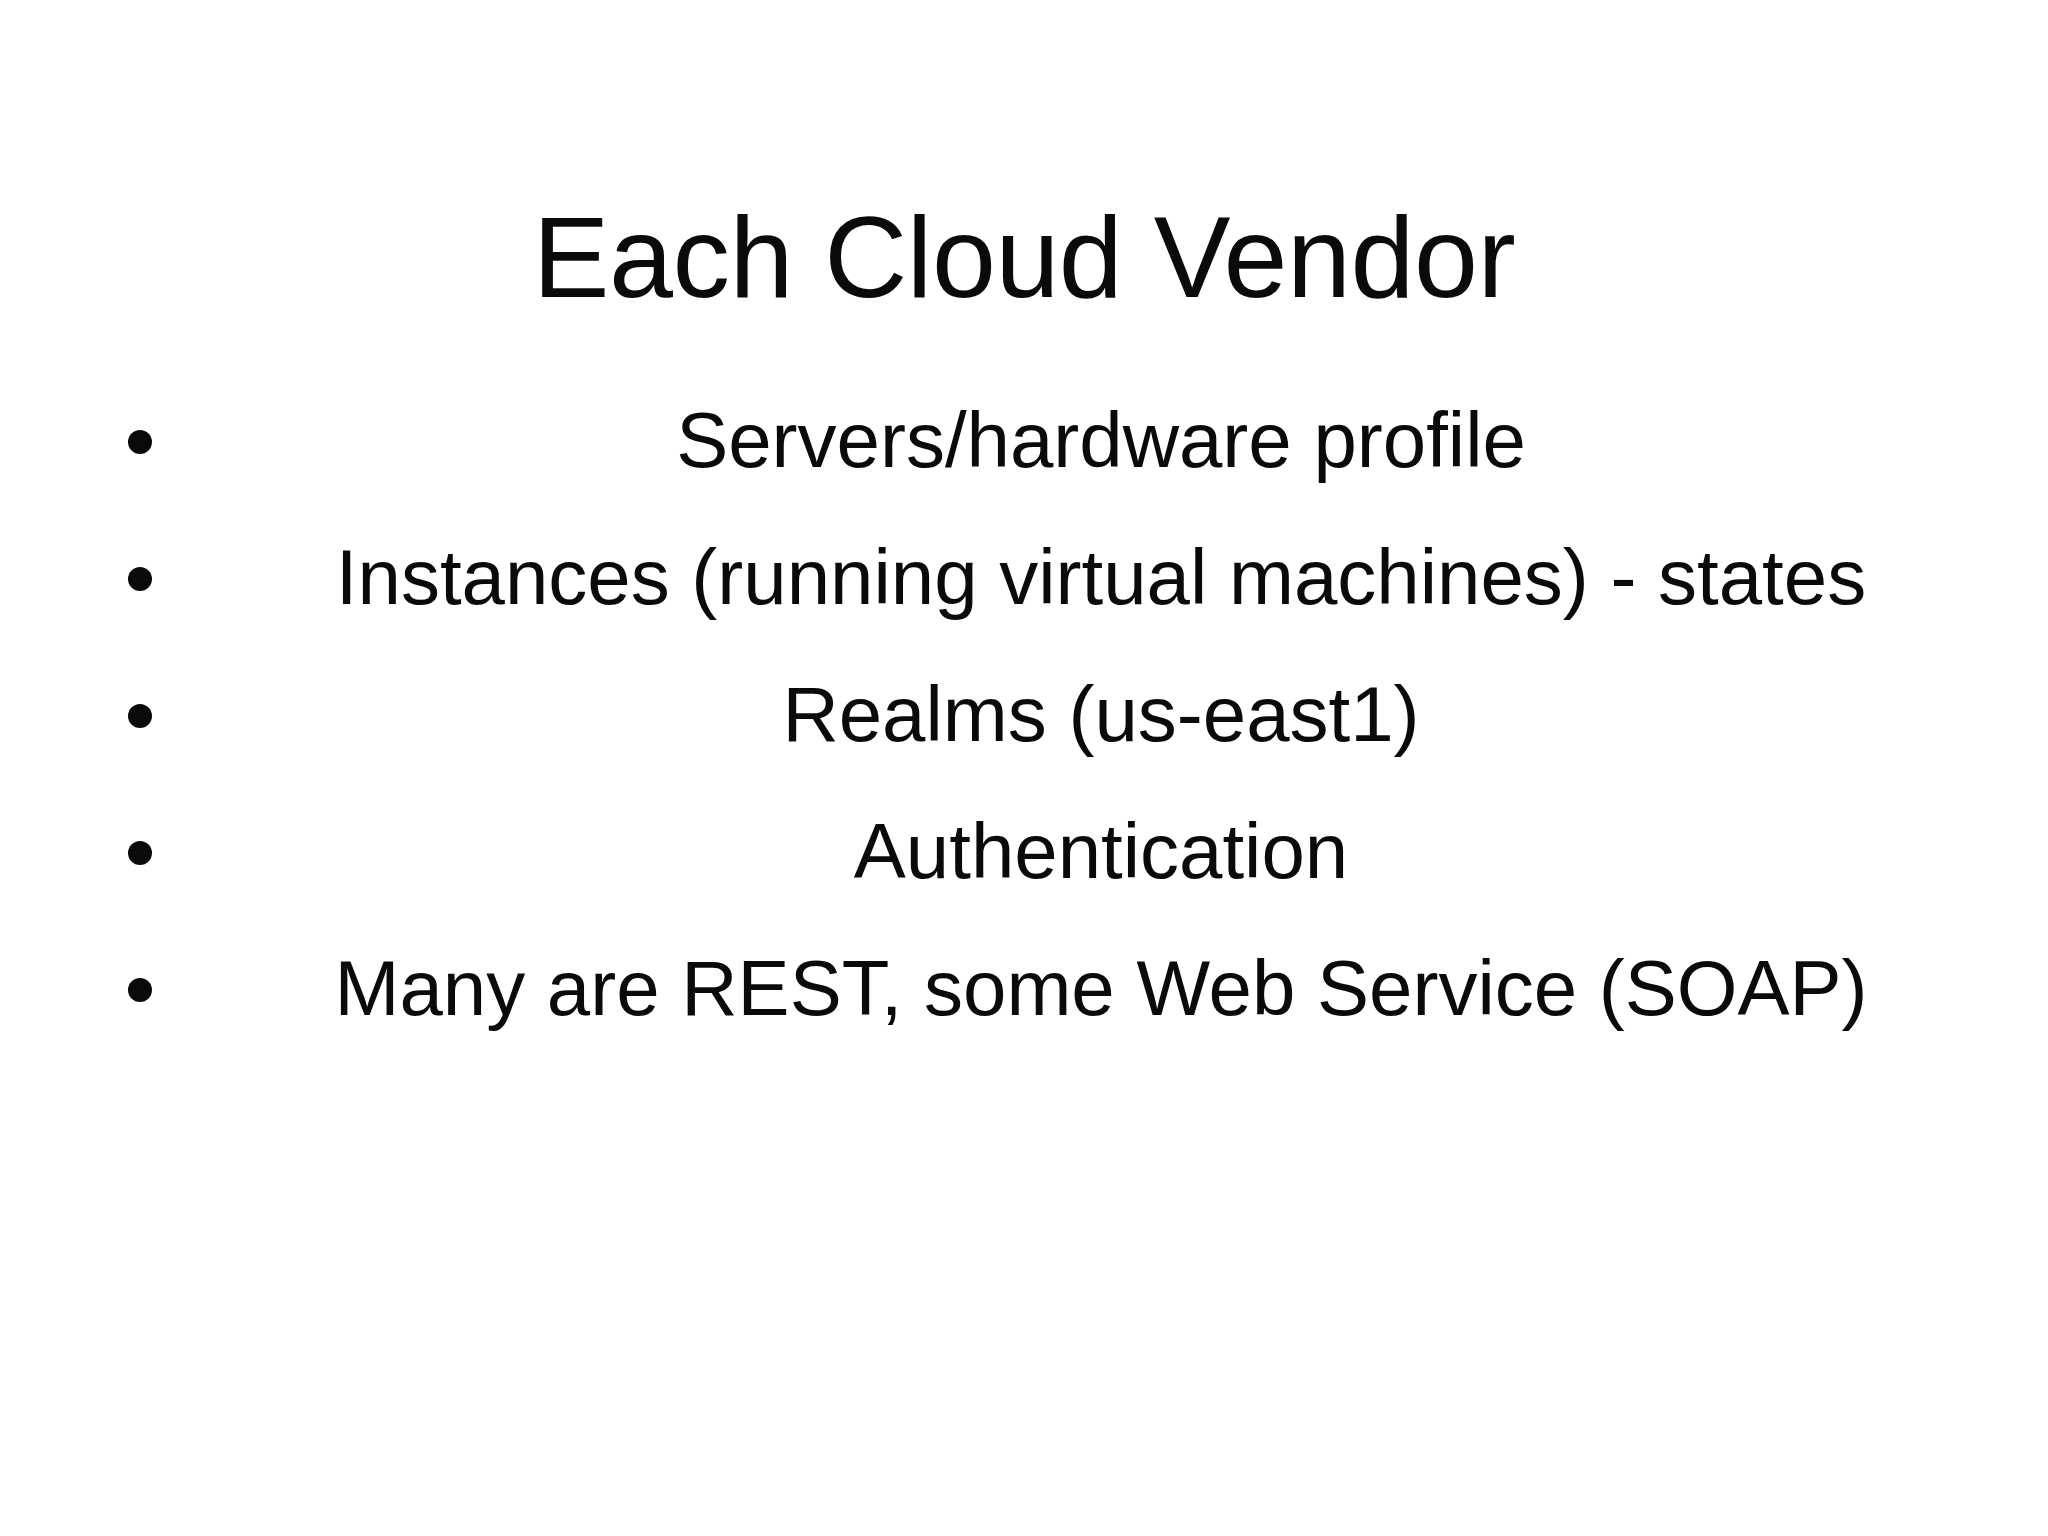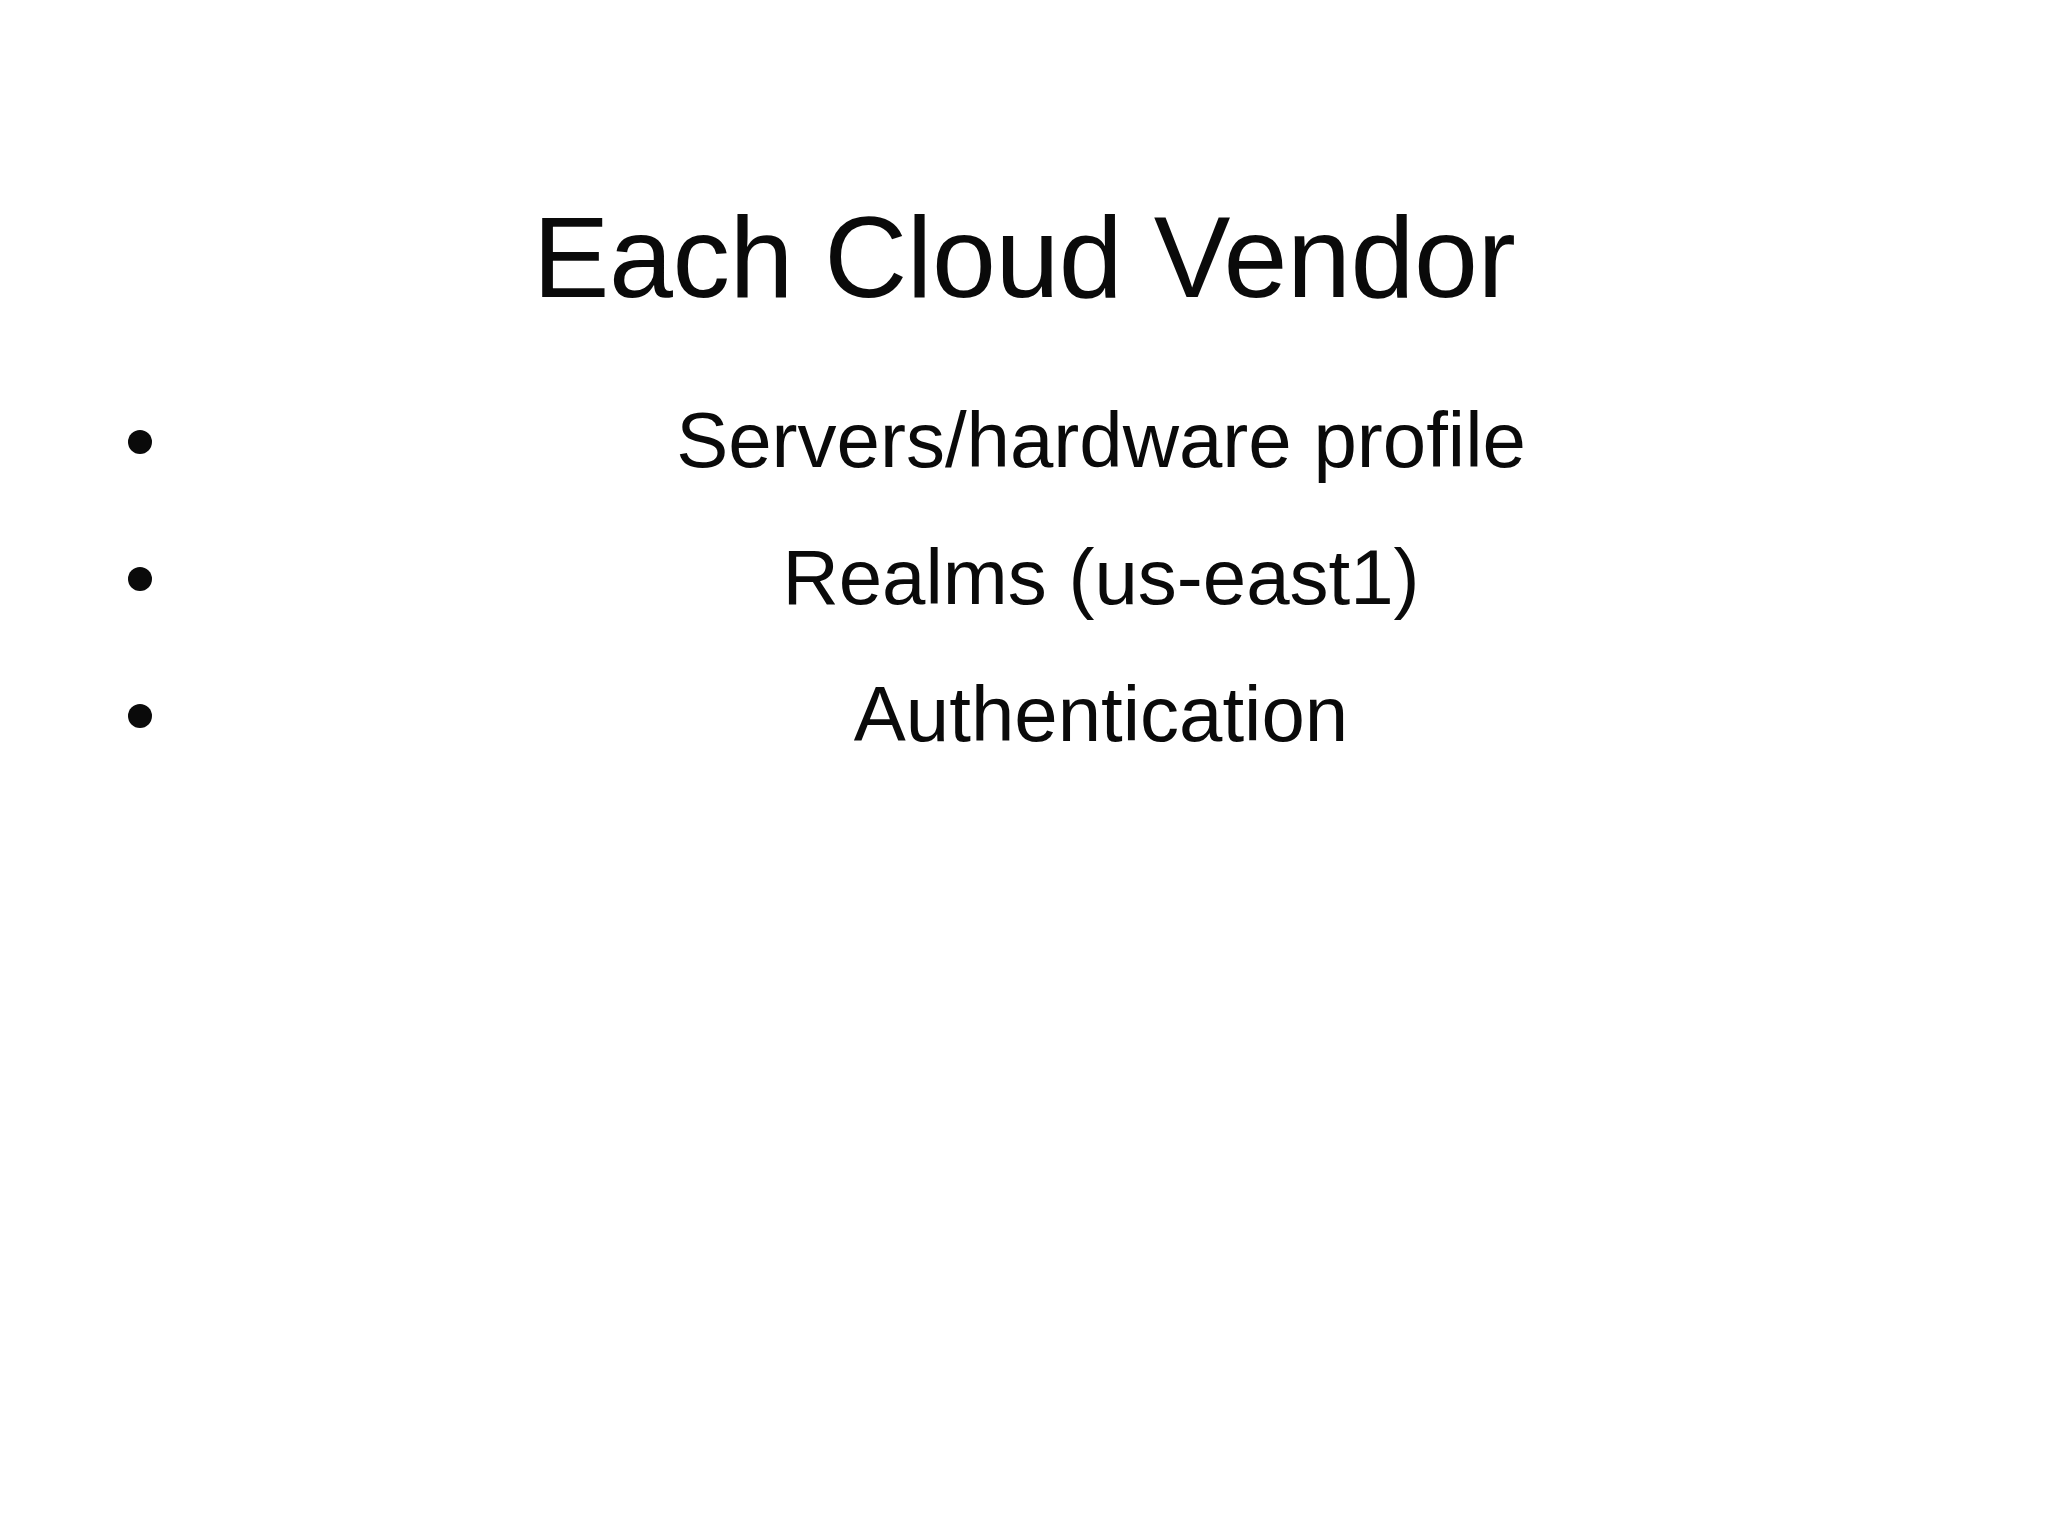--- a/index.html
+++ b/index.html
@@ -84,28 +84,36 @@
   <h1 class="slide-title">Each Cloud Vendor</h1>
 
   <ul class="bullet-list">
 
     <li class="bullet-item">
       <span class="bullet-marker"></span>
       <span class="bullet-text">Servers/hardware profile</span>
     </li>
 
 
+    <li class="bullet-item">
+      <span class="bullet-marker"></span>
+      <span class="bullet-text">Instances (running virtual machines) - states</span>
+    </li>
 
 
     <li class="bullet-item">
       <span class="bullet-marker"></span>
       <span class="bullet-text">Realms (us-east1)</span>
     </li>
 
     <li class="bullet-item">
       <span class="bullet-marker"></span>
       <span class="bullet-text">Authentication</span>
     </li>
 
+    <li class="bullet-item">
+      <span class="bullet-marker"></span>
+      <span class="bullet-text">Many are REST, some Web Service (SOAP)</span>
+    </li>
 
   </ul>
 
 </div>
 
 </body></html>

